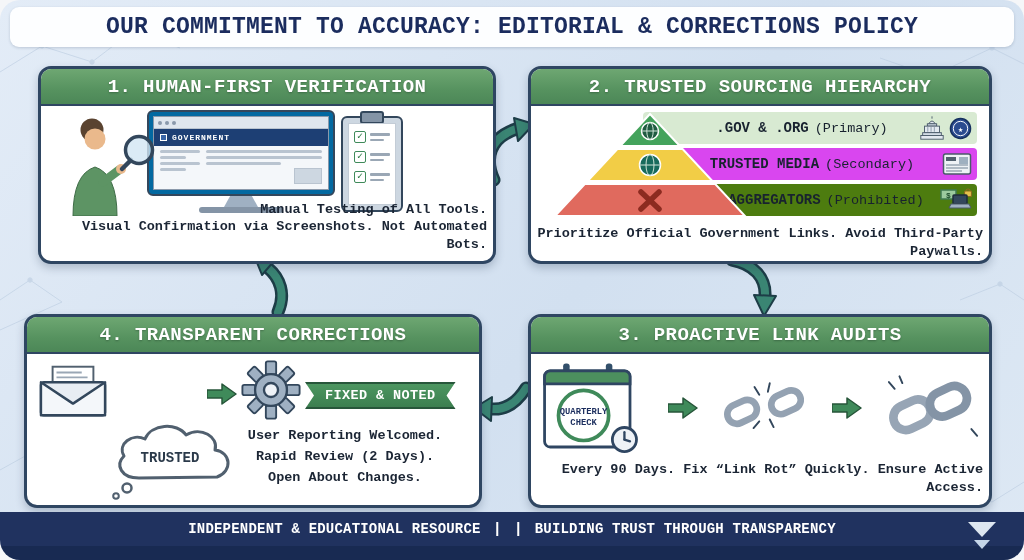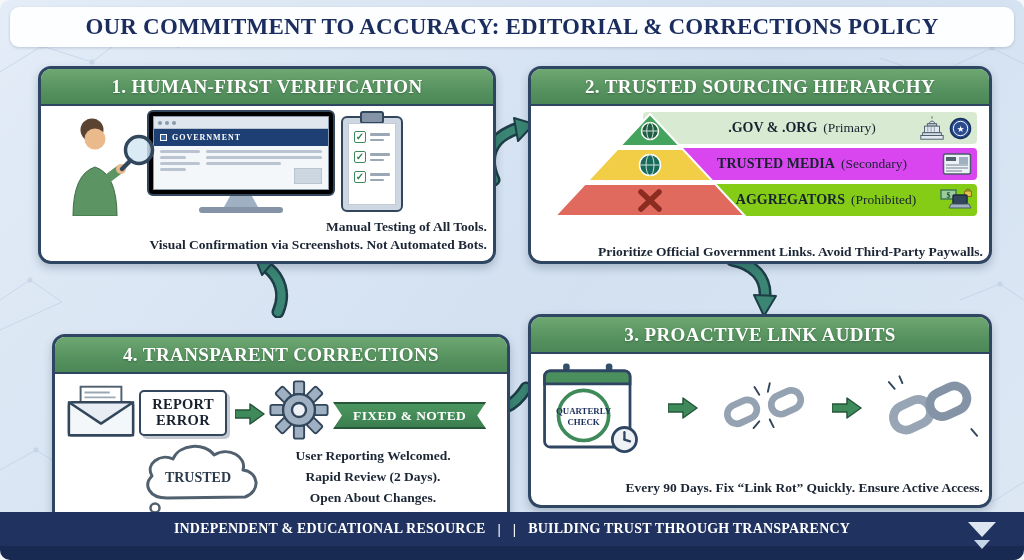--- a/index.html
+++ b/index.html
@@ -1,40 +1,40 @@
 <!DOCTYPE html>
 <html><head>
 <meta charset="utf-8">
 <style>
   html,body{margin:0;padding:0;background:#f5f6f8;}
-  .page{position:relative;width:1024px;height:560px;border-radius:10px;overflow:hidden;
+  .page{position:relative;width:1024px;height:560px;border-radius:20px;overflow:hidden;
         background:linear-gradient(130deg,#e3ecf7 0%,#d2e0f0 55%,#dde8f4 100%);
-        font-family:Liberation Serif, serif;}
+        font-family:Liberation Mono, monospace;}
   .bg-net{position:absolute;inset:0;pointer-events:none;}
   .header-band{position:absolute;left:10px;right:10px;top:7px;height:40px;background:#fdfeff;
         border-radius:9px;display:flex;align-items:center;justify-content:center;
         box-shadow:0 1px 3px rgba(40,60,90,.2);z-index:4;}
   .header-band h1{margin:0;font-size:23px;font-weight:800;color:#1b2c5e;letter-spacing:.2px;}
   .panel{position:absolute;background:#fff;border:3px solid #2f4662;border-radius:13px;
         box-shadow:0 4px 9px rgba(30,50,80,.25);overflow:hidden;z-index:3;}
   .panel-head{height:35px;background:linear-gradient(180deg,#6ea772 0%,#56925f 60%,#4c8757 100%);
         border-bottom:2px solid #2f4662;display:flex;align-items:center;justify-content:center;}
   .panel-head span{color:#fff;font-size:19px;font-weight:700;letter-spacing:.4px;
         text-shadow:0 1px 2px rgba(20,40,30,.35);}
   .panel-body{position:relative;height:calc(100% - 37px);}
   .p1{left:38px;top:66px;width:452px;height:192px;}
   .p2{left:528px;top:66px;width:458px;height:192px;}
-  .p4{left:52px;top:314px;width:452px;height:188px;margin-top:20px;}
+  .p4{left:24px;top:314px;width:452px;height:188px;}
   .p3{left:528px;top:314px;width:458px;height:188px;}
   .cap{position:absolute;left:6px;right:6px;text-align:right;color:#1b2534;
         font-weight:600;font-size:13.5px;line-height:1.32;}
   
   .person-svg{position:absolute;left:22px;top:6px;z-index:2;}
   .monitor{position:absolute;left:106px;top:4px;width:188px;}
-  .mon-bezel{width:188px;height:86px;background:#000000;border:2.5px solid #33475c;border-radius:6px;
+  .mon-bezel{width:188px;height:86px;background:#0369a1;border:2.5px solid #33475c;border-radius:6px;
         padding:4px;box-sizing:border-box;}
   .mon-screen{width:100%;height:100%;background:#f4f7fa;border:1px solid #8a99ab;display:flex;
         flex-direction:column;overflow:hidden;box-sizing:border-box;}
   .mon-browserbar{height:11px;background:#dfe6ee;border-bottom:1px solid #b9c4d0;display:flex;
         align-items:center;gap:3px;padding:0 4px;flex:none;}
   .dot{width:4px;height:4px;border-radius:50%;background:#8a99ab;}
   .mon-navbar{height:17px;background:#1d3f74;display:flex;align-items:center;gap:5px;padding:0 6px;flex:none;}
   .mon-logo{width:7px;height:7px;background:#3a66a8;border:1px solid #fff;box-sizing:border-box;}
   .mon-navbar span{color:#fff;font-size:8px;font-weight:700;letter-spacing:1px;}
   .mon-content{flex:1;display:flex;gap:6px;padding:4px 6px;}
@@ -59,21 +59,21 @@
   .clip-lines{flex:1;display:flex;flex-direction:column;gap:3px;}
   .clip-line{height:2.5px;background:#9aa7b5;border-radius:1px;}
   .clip-line.short{width:70%;}
   .cap.p1cap{bottom:7px;}
   
   .tier-rows{position:relative;height:108px;margin:6px 8px 0;}
   .tier-band{position:absolute;left:104px;right:4px;height:32px;border-radius:4px;display:flex;
         align-items:center;justify-content:center;gap:6px;padding-right:40px;box-sizing:border-box;z-index:1;}
   .tb1{top:0;background:#d8ead2;padding-left:24px;}
   .tb2{top:36px;background:#d946ef;padding-left:44px;}
-  .tb3{top:72px;background:#84cc16;padding-left:72px;}
+  .tb3{top:72px;background:#4d7c0f;padding-left:72px;}
   .tier-name{font-weight:700;font-size:14px;color:#18222f;white-space:nowrap;}
   .tier-q{font-size:13.5px;color:#18222f;white-space:nowrap;}
   .tier-icons{position:absolute;right:5px;top:50%;transform:translateY(-50%);display:flex;gap:3px;align-items:center;}
   .pyramid-svg{position:absolute;left:6px;top:0;z-index:2;}
   .cap.p2cap{bottom:6px;}
   
   .audit-row{position:absolute;left:4px;top:2px;right:4px;height:104px;display:flex;
         align-items:center;justify-content:center;gap:25px;}
   .cap.p3cap{bottom:8px;}
   
@@ -350,24 +350,20 @@
     </div>
     <div class="panel-body">
       <svg class="envelope-svg" width="68" height="54" viewBox="0 0 70 54">
         <rect x="14" y="2" width="42" height="26" fill="#ffffff" stroke="#51606f" stroke-width="2"></rect>
         <line x1="18" y1="8" x2="44" y2="8" stroke="#9aa7b5" stroke-width="2"></line>
         <line x1="18" y1="13" x2="50" y2="13" stroke="#9aa7b5" stroke-width="2"></line>
         <line x1="18" y1="18" x2="40" y2="18" stroke="#9aa7b5" stroke-width="2"></line>
         <rect x="2" y="18" width="66" height="34" rx="3" fill="#e8edf3" stroke="#33475c" stroke-width="2.5"></rect>
         <polygon points="2,18 35,40 68,18 68,52 2,52" fill="#f4f7fa" stroke="#33475c" stroke-width="2.5" stroke-linejoin="round"></polygon>
       </svg>
-      <div class="report-box">
-        <div>REPORT</div>
-        <div>ERROR</div>
-      </div>
       <svg class="arrow4a" width="30" height="24" viewBox="0 0 30 24">
         <polygon points="0,8 15,8 15,2 29,12 15,22 15,16 0,16" fill="#3f8a5a" stroke="#27563a" stroke-width="1.5" stroke-linejoin="round"></polygon>
       </svg>
       <svg class="gear-svg" width="60" height="60" viewBox="0 0 64 64">
         <g fill="#9fb0c2" stroke="#33475c" stroke-width="2">
           <rect x="26.5" y="1.5" width="11" height="14" rx="2" transform="rotate(0 32 32)"></rect>
           <rect x="26.5" y="1.5" width="11" height="14" rx="2" transform="rotate(45 32 32)"></rect>
           <rect x="26.5" y="1.5" width="11" height="14" rx="2" transform="rotate(90 32 32)"></rect>
           <rect x="26.5" y="1.5" width="11" height="14" rx="2" transform="rotate(135 32 32)"></rect>
           <rect x="26.5" y="1.5" width="11" height="14" rx="2" transform="rotate(180 32 32)"></rect>

